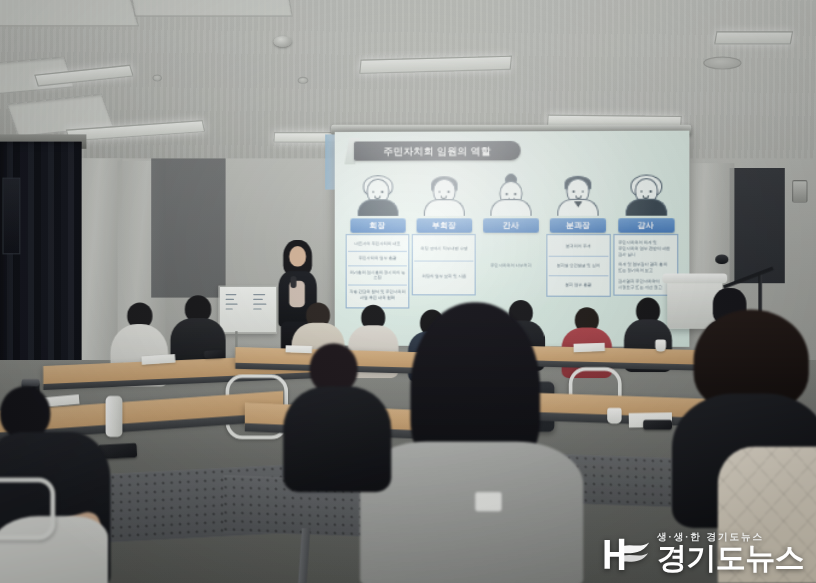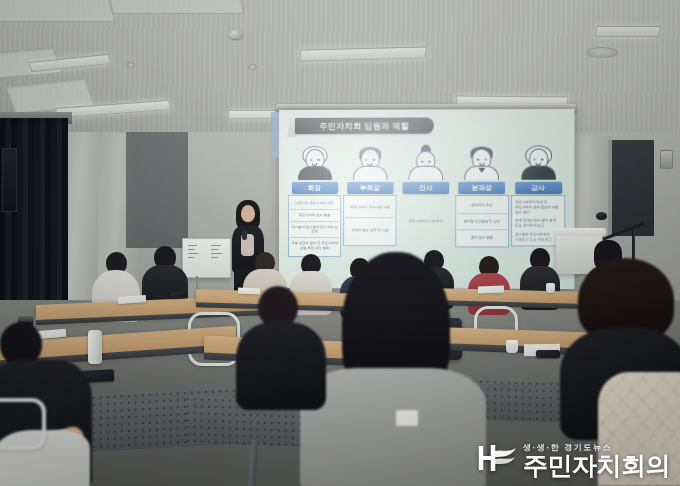--- a/index.html
+++ b/index.html
@@ -301,21 +301,21 @@
   .cup{
     position:absolute;
     background:linear-gradient(180deg,#fdfdfb,#dfe1dc);
     border-radius:2px 2px 4px 4px;
     box-shadow:0 1px 2px rgba(0,0,0,.25);
   }
 
   
   .wm{
     position:absolute;right:10px;bottom:8px;
-    display:flex;gap:5px;
+    display:flex;align-items:flex-end;gap:5px;
     filter:drop-shadow(0 1px 2px rgba(0,0,0,.55));
     user-select:none;
   }
   .wm-logo{
     position:relative;width:40px;height:32px;flex:none;
   }
   .wm-txt{display:flex;flex-direction:column;align-items:flex-start;}
   .wm-tag{
     font-size:8px;color:#f2f4f4;letter-spacing:1.6px;
     margin-bottom:1px;opacity:.92;font-weight:bold;
@@ -656,17 +656,17 @@
       <svg viewBox="0 0 40 32" width="40" height="32">
         <path d="M3 4 L3 28" stroke="#ffffff" stroke-width="4.5" fill="none"></path>
         <path d="M15 3 L15 29" stroke="#ffffff" stroke-width="4.5" fill="none"></path>
         <path d="M3 16 L15 16" stroke="#ffffff" stroke-width="4" fill="none"></path>
         <path d="M16 9 C24 7, 31 11, 38 6 C33 15, 24 15, 17 15 Z" fill="#ffffff" opacity=".95"></path>
         <path d="M16 17 C24 15, 30 19, 37 15 C32 23, 24 22, 17 22 Z" fill="#ffffff" opacity=".8"></path>
       </svg>
     </div>
     <div class="wm-txt">
       <div class="wm-tag">생·생·한 경기도뉴스</div>
-      <div class="wm-name">주민자치회의</div>
+      <div class="wm-name">경기도뉴스</div>
     </div>
   </div>
 
 </div>
 
 </body></html>

